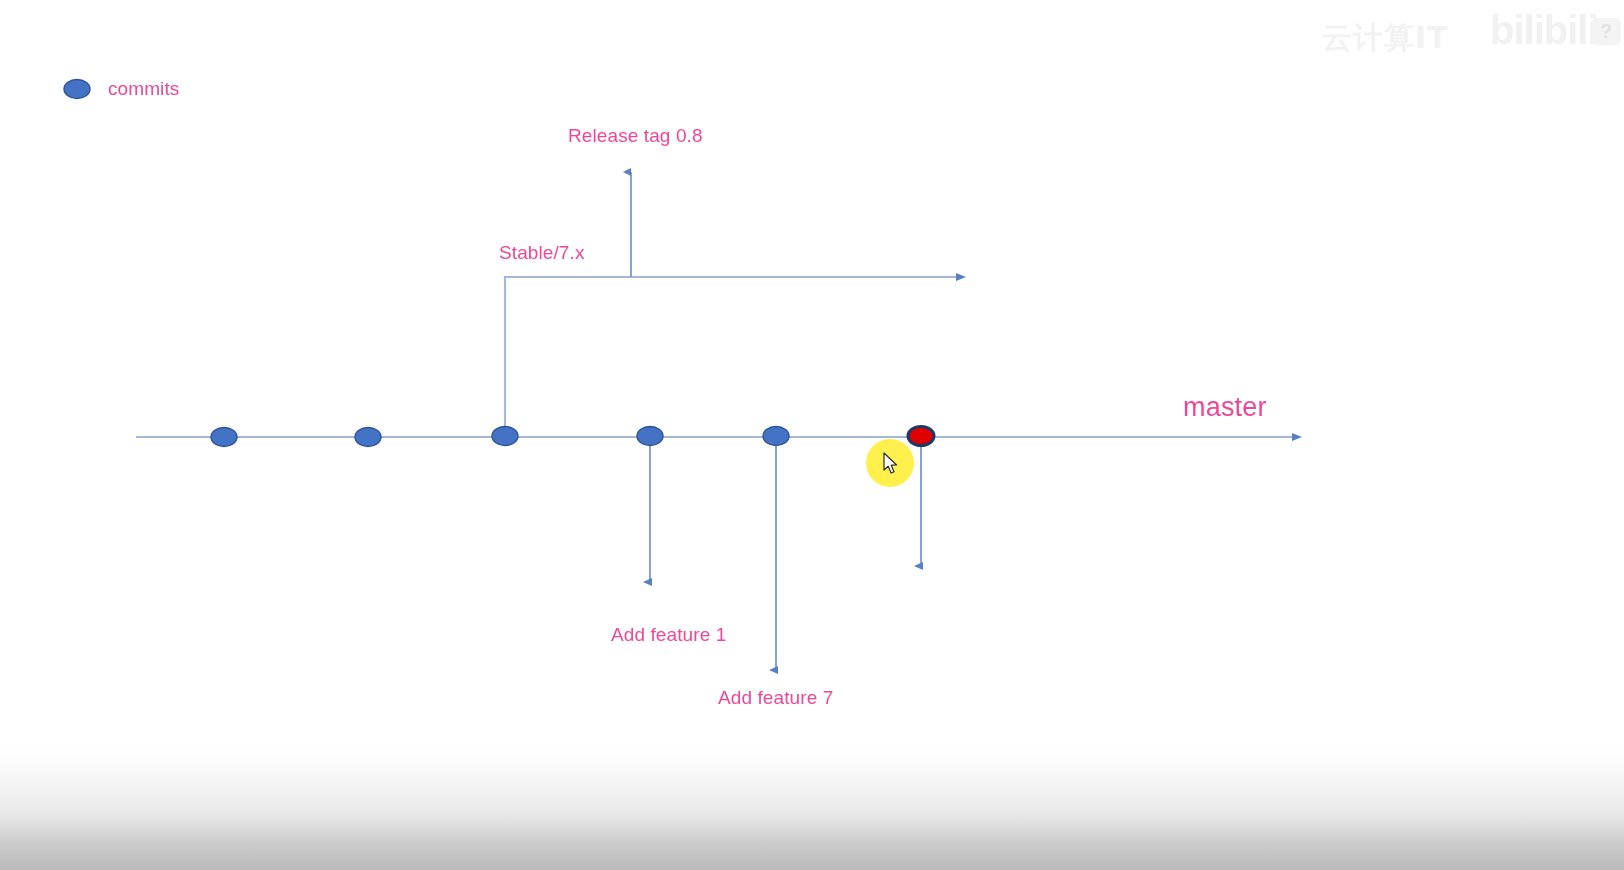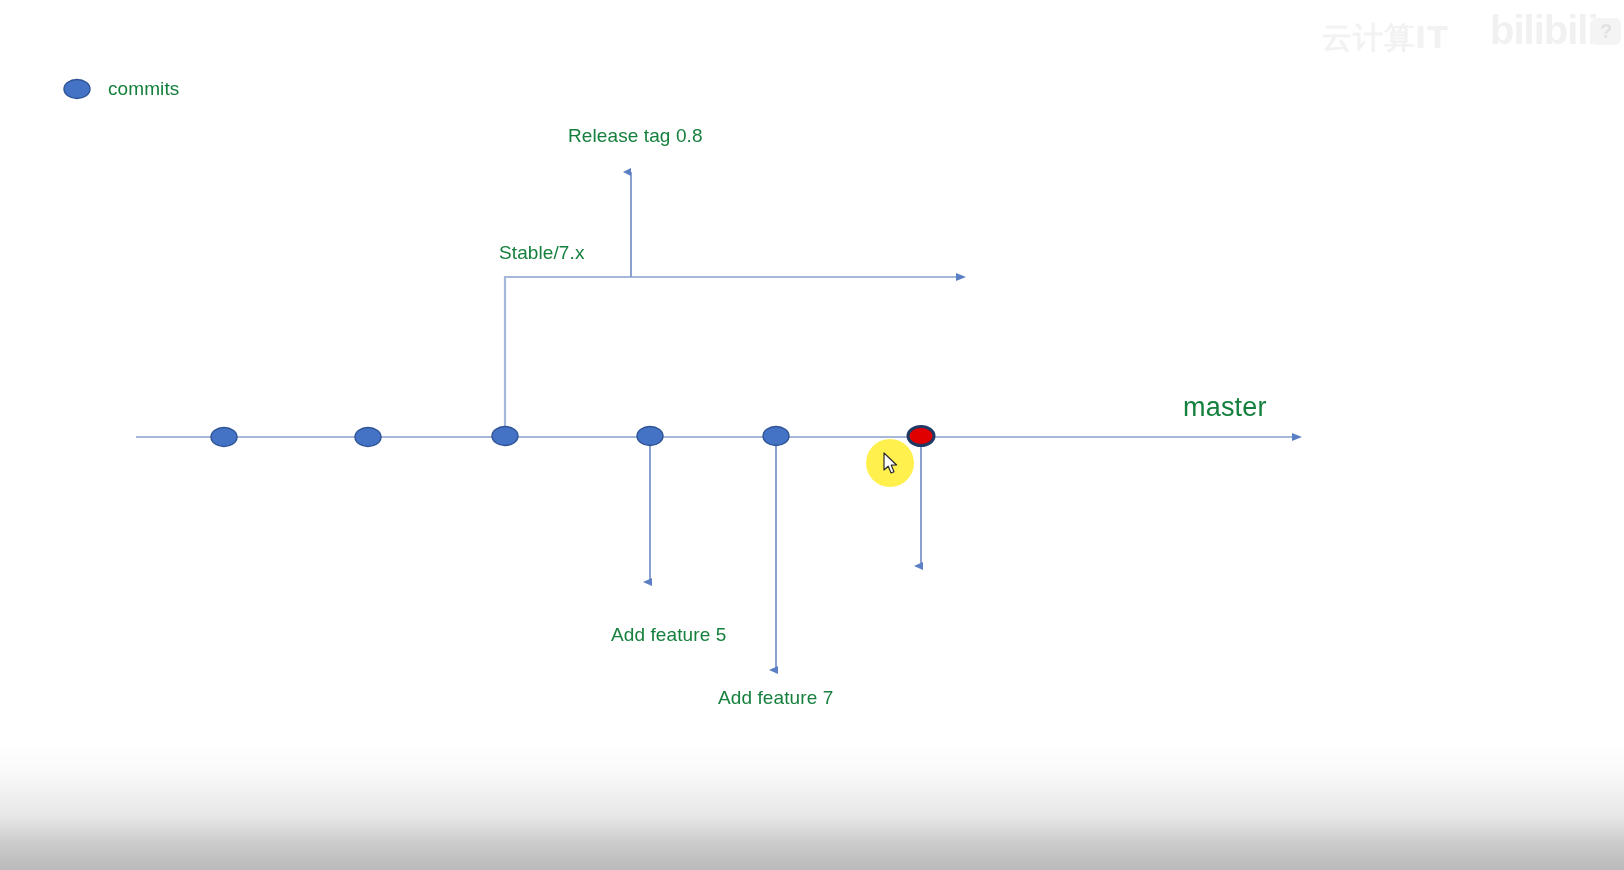--- a/index.html
+++ b/index.html
@@ -28,21 +28,21 @@
     position: absolute;
     left: 0; top: 0;
     width: 1624px;
     height: 748px;
     display: block;
   }
 
   
   .lbl {
     position: absolute;
-    color: #15803d;
+    color: #ec4899;
     white-space: nowrap;
     font-family: "Liberation Sans", sans-serif;
     font-size: 19px;
     line-height: 22px;
     letter-spacing: 0.1px;
   }
   .lbl-legend     { left: 108px; top: 78px;  font-size: 19px; }
   .lbl-release    { left: 568px; top: 125px; }
   .lbl-stable     { left: 499px; top: 242px; }
   .lbl-master     { left: 1183px; top: 396px; font-size: 27px; letter-spacing: 0.2px; }
@@ -163,21 +163,21 @@
   </svg>
 
   <div class="lbl lbl-legend">commits</div>
 
   <div class="lbl lbl-release">Release tag 0.8</div>
 
   <div class="lbl lbl-stable">Stable/7.x</div>
 
   <div class="lbl lbl-master">master</div>
 
-  <div class="lbl lbl-feature1">Add feature 5</div>
+  <div class="lbl lbl-feature1">Add feature 1</div>
 
   <div class="lbl lbl-feature2">Add feature 7</div>
 
 
   <div id="click-highlight"></div>
 
   <svg id="mouse-cursor" viewBox="0 0 18 24" xmlns="http://www.w3.org/2000/svg">
     <path d="M1,1 L1,18 L5.2,14.2 L8.1,21 L11,19.7 L8.2,13.2 L13.6,13 Z" fill="#ffffff" stroke="#2b2b2b" stroke-width="1.2" stroke-linejoin="round"></path>
   </svg>
 

